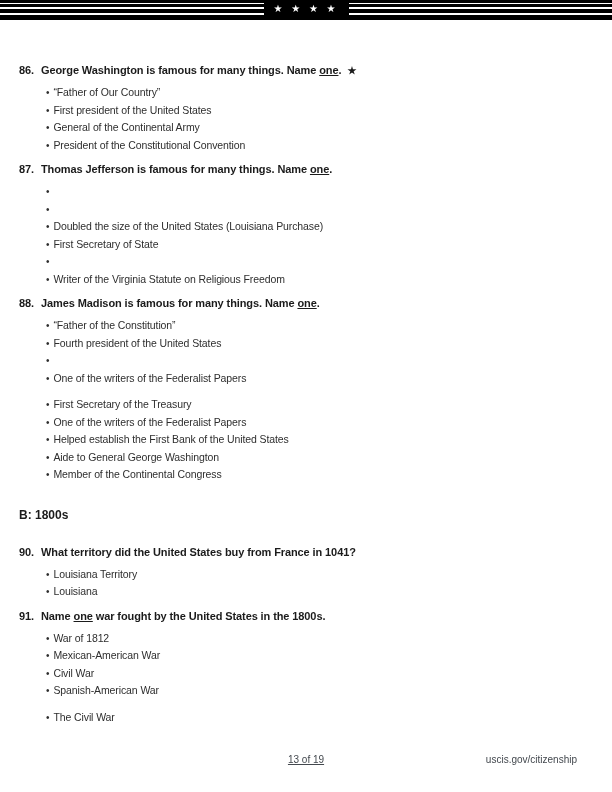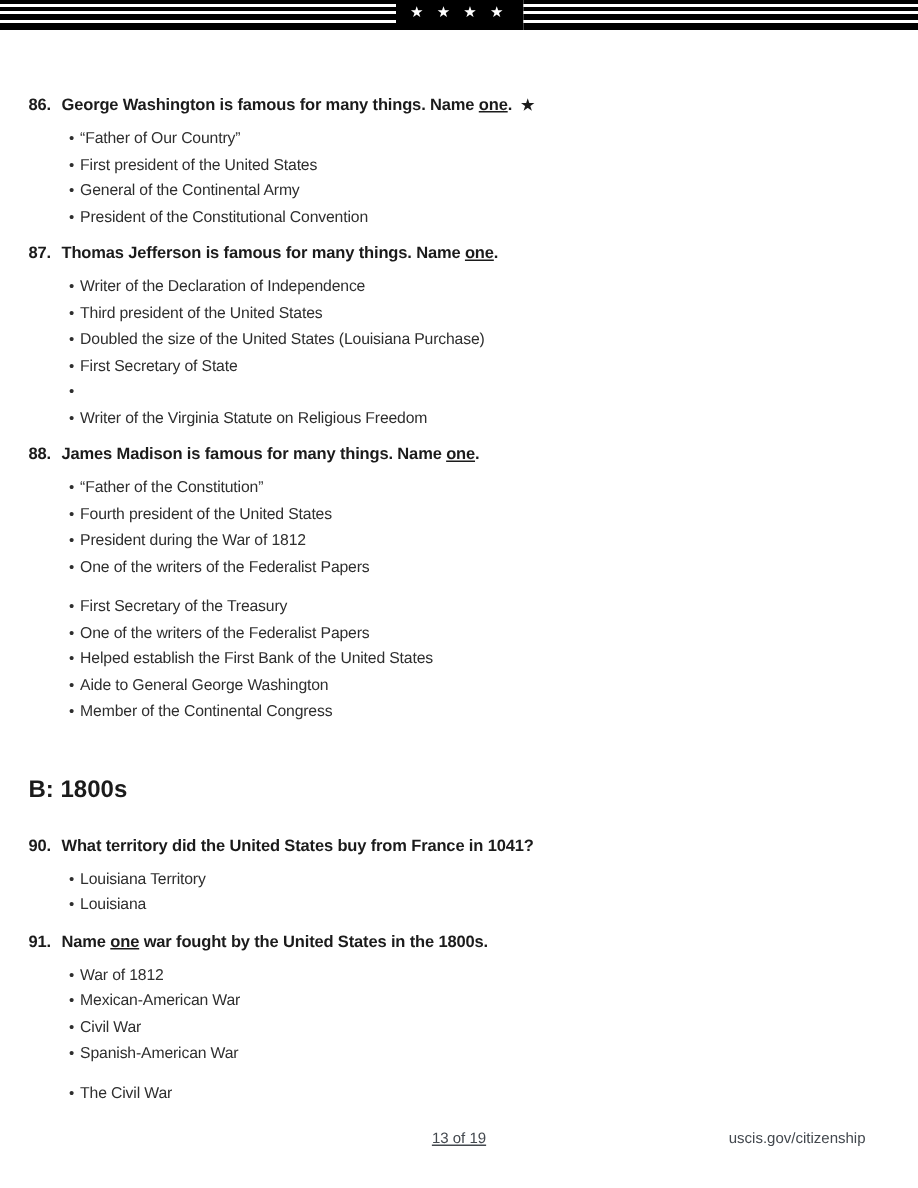--- a/index.html
+++ b/index.html
@@ -42,22 +42,22 @@
   .u{text-decoration:underline;margin-top:12px;}
   .q-star{margin-left:3px;font-size:10px;}
   .answer{
     display:flex;
     font-size:10.5px;line-height:17.5px;
     color:#2e2e2e;letter-spacing:-0.1px;
     padding-left:27px;
   }
   .bullet{flex:none;margin-right:4px;font-size:10px;}
   .section-heading{
-    font-weight:bold;font-size:16px;line-height:14px;
-    color:#1b1b1b;margin:36px 0 24px 0;
+    font-weight:bold;font-size:12px;line-height:14px;
+    color:#1b1b1b;margin:24px 0 24px 0;
   }
   
   .footer{
     position:absolute;top:754px;left:35px;right:35px;height:14px;
     font-size:10px;color:#43484e;
   }
   .page-num{position:absolute;left:50%;transform:translateX(-50%);text-decoration:underline;}
   .site{position:absolute;right:0;}
 </style>
 </head>
@@ -97,25 +97,23 @@
         </div>
       </div>
       <div class="question">
         <div class="q-line">
           <span class="q-num">87.</span>
           <span class="q-text"><span>Thomas Jefferson is famous for many things. Name </span><span class="u">one</span><span>.</span></span>
         </div>
         <div class="answers">
           <div class="answer">
             <span class="bullet">•</span>
-            <span class="a-text">Writer of the Declaration of Independence</span>
-          </div>
-          <div class="answer">
-            <span class="bullet">•</span>
-            <span class="a-text">Third president of the United States</span>
+          </div>
+          <div class="answer">
+            <span class="bullet">•</span>
           </div>
           <div class="answer">
             <span class="bullet">•</span>
             <span class="a-text">Doubled the size of the United States (Louisiana Purchase)</span>
           </div>
           <div class="answer">
             <span class="bullet">•</span>
             <span class="a-text">First Secretary of State</span>
           </div>
           <div class="answer">
@@ -136,21 +134,20 @@
           <div class="answer">
             <span class="bullet">•</span>
             <span class="a-text">“Father of the Constitution”</span>
           </div>
           <div class="answer">
             <span class="bullet">•</span>
             <span class="a-text">Fourth president of the United States</span>
           </div>
           <div class="answer">
             <span class="bullet">•</span>
-            <span class="a-text">President during the War of 1812</span>
           </div>
           <div class="answer">
             <span class="bullet">•</span>
             <span class="a-text">One of the writers of the Federalist Papers</span>
           </div>
         </div>
       </div>
       <div class="question">
         <div class="answers">
           <div class="answer">

